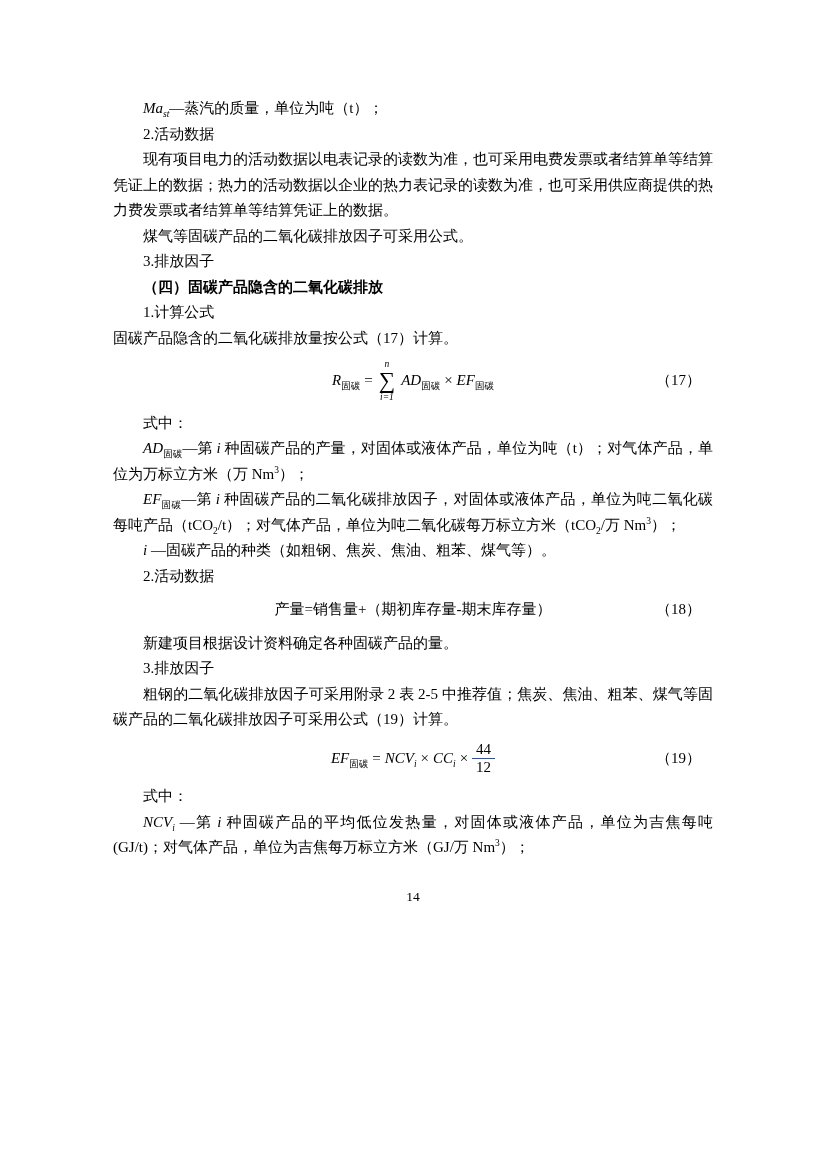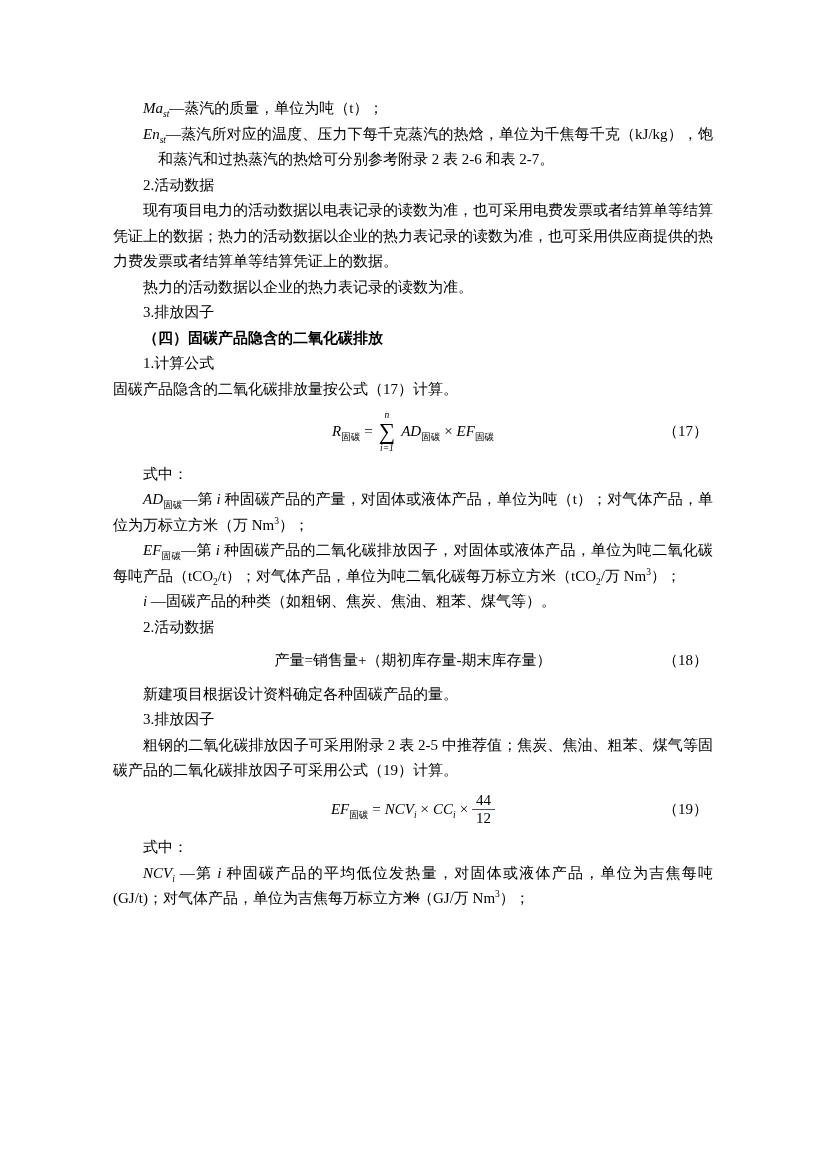--- a/index.html
+++ b/index.html
@@ -13,47 +13,46 @@
   }
   .para { text-align:justify; }
   .indent { text-indent:2em; }
   .noindent { text-indent:0; }
   .hang { padding-left:3em; text-indent:-1em; }
   .bold { font-weight:bold; }
   .it { font-style:italic; }
   sub,sup { font-size:9.5px; line-height:0; }
   .formula { position:relative; text-align:center; margin:6px 0; padding:2px 0; }
   .f-body { display:inline-flex; align-items:center; gap:4px; }
-  .eq-num { position:absolute; right:5px; top:50%; transform:translateY(-50%); }
+  .eq-num { position:absolute; right:12px; top:50%; transform:translateY(-50%); }
   .sum { display:inline-flex; flex-direction:column; align-items:center; vertical-align:middle; line-height:1; margin:0 2px; }
   .sum-top,.sum-bot { font-size:9.5px; line-height:1.1; }
   .sum-sym { font-size:23px; line-height:1; }
   .frac { display:inline-block; vertical-align:middle; text-align:center; line-height:1.15; }
   .frac-num { display:block; border-bottom:1px solid #1d4ed8; padding:0 4px; }
   .frac-den { display:block; }
   .gap-top { margin-top:12px; }
   .footer {
     position:absolute; left:0; bottom:80px; width:100%;
     text-align:center; font-size:13.5px;
   }
 </style>
 </head>
 <body>
 
 <div class="page">
 
   <p class="para indent"><span class="it">Ma</span><sub class="it">st</sub><span>—蒸汽的质量，单位为吨（t）；</span></p>
 
-  <p class="para hang"><span class="it">En</span><sub class="it">st</sub><span>—蒸汽所对应的温度、压力下每千克蒸汽的热焓，单位为千焦每千克（kJ/kg），饱和蒸汽和过热蒸汽的热焓可分别参考附录 2 表 2-6 和表 2-7。</span></p>
 
   <p class="para indent">2.活动数据</p>
 
   <p class="para indent">现有项目电力的活动数据以电表记录的读数为准，也可采用电费发票或者结算单等结算凭证上的数据；热力的活动数据以企业的热力表记录的读数为准，也可采用供应商提供的热力费发票或者结算单等结算凭证上的数据。</p>
 
-  <p class="para indent">热力的活动数据以企业的热力表记录的读数为准。</p>
+  <p class="para indent">煤气等固碳产品的二氧化碳排放因子可采用公式。</p>
 
   <p class="para indent">3.排放因子</p>
 
 
   <p class="para indent bold">（四）固碳产品隐含的二氧化碳排放</p>
 
   <p class="para indent">1.计算公式</p>
 
   <p class="para noindent">固碳产品隐含的二氧化碳排放量按公式（17）计算。</p>
 

